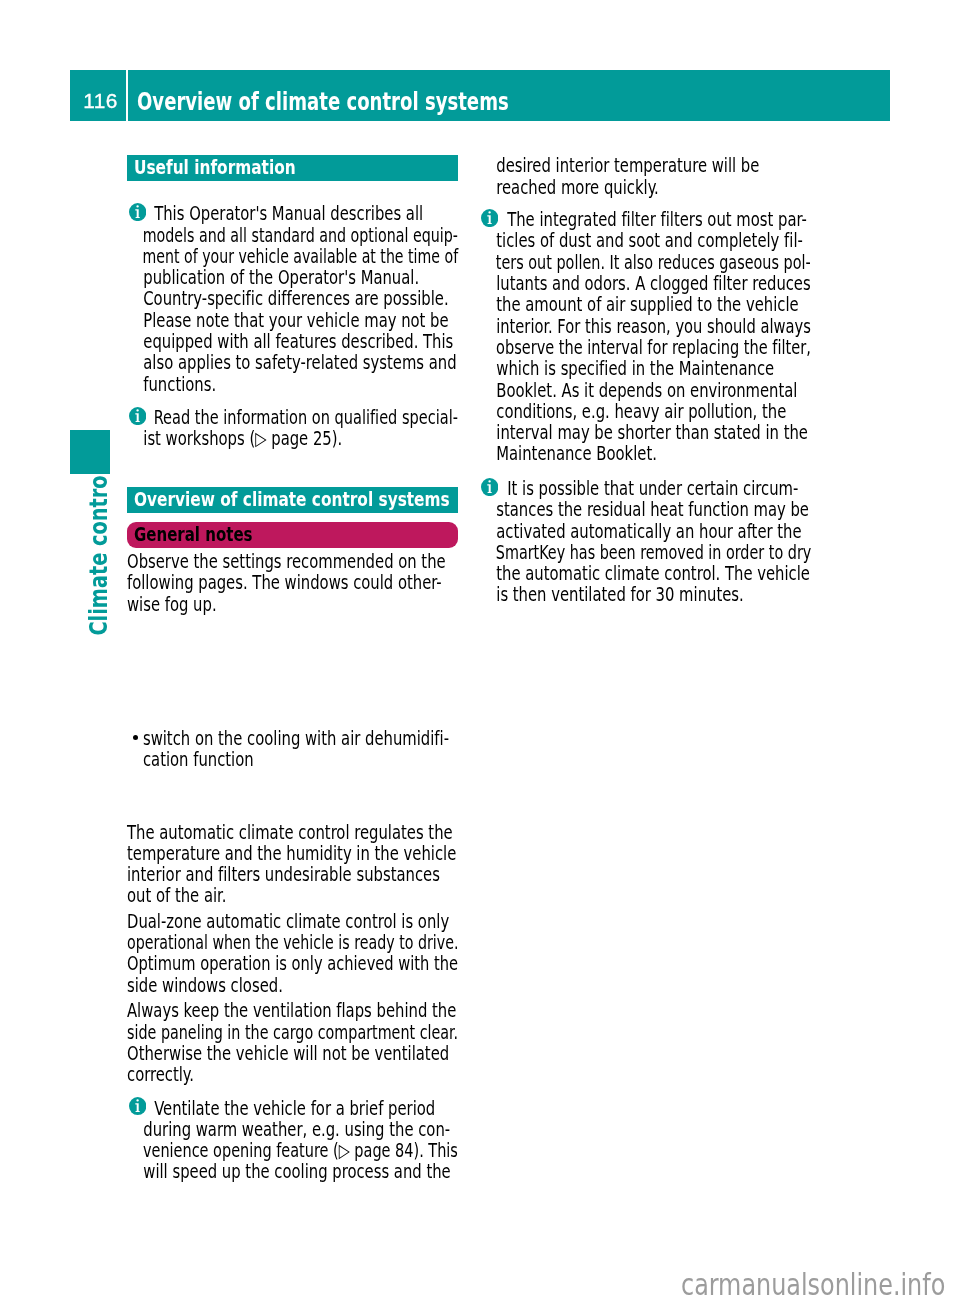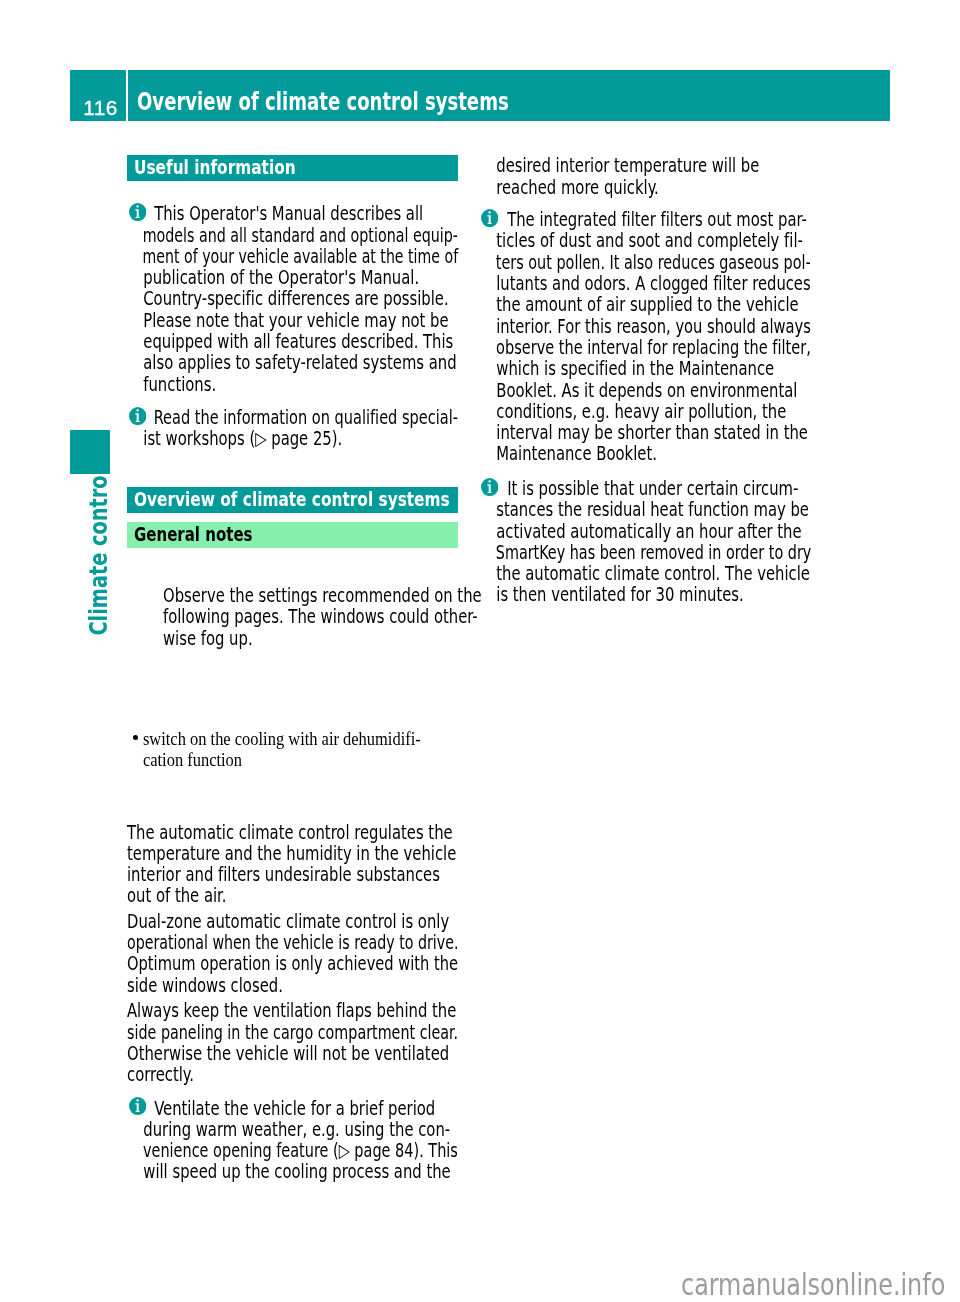--- a/index.html
+++ b/index.html
@@ -5,40 +5,40 @@
 <style>
   html,body{margin:0;padding:0;background:#ffffff;}
   body{width:960px;height:1302px;font-family:"DejaVu Sans",sans-serif;font-variant-ligatures:none;
        -webkit-font-smoothing:antialiased;text-rendering:optimizeLegibility;}
   .page{position:relative;width:960px;height:1302px;overflow:hidden;background:#fff;}
 
   
   .hdr{position:absolute;left:70px;top:70px;width:820px;height:51px;}
   .hdr-num{position:absolute;left:0;top:0;width:56px;height:51px;background:#029b99;
       font-family:"Liberation Sans",sans-serif;color:#fff;font-size:20.8px;font-weight:400;letter-spacing:0.5px;-webkit-text-stroke:0.35px #fff;
-      text-align:center;line-height:1;padding-top:28px;padding-left:5px;box-sizing:border-box;}
+      text-align:center;line-height:1;padding-top:21px;padding-left:5px;box-sizing:border-box;}
   .hdr-bar{position:absolute;left:58px;top:0;width:762px;height:51px;background:#029b99;}
   .hdr-title{position:absolute;left:67px;top:0;height:51px;line-height:1;padding-top:20.2px;
       box-sizing:border-box;color:#fff;font-size:24.6px;font-weight:700;font-stretch:condensed;
       white-space:nowrap;transform:scaleX(0.817);transform-origin:0 0;}
 
   
   .tab-square{position:absolute;left:70px;top:430px;width:40px;height:44px;background:#029b99;}
   .tab-text{position:absolute;left:86px;top:454px;color:#029b99;font-size:25.3px;
       font-weight:700;font-stretch:condensed;writing-mode:vertical-rl;
       transform:rotate(180deg) scaleY(0.848);transform-origin:50% 50%;
       white-space:nowrap;line-height:25.3px;}
 
   
   .blk{position:absolute;}
   .hbar{background:#029b99;}
   .hbar .lab{position:absolute;left:7px;top:0;line-height:1;padding-top:2.8px;
       color:#fff;font-weight:700;font-stretch:condensed;font-size:19.5px;white-space:nowrap;
       transform:scaleX(0.875);transform-origin:0 0;}
-  .gbar{background:#86efac;}
+  .gbar{background:#be185d;border-radius:9px;}
   .gbar .lab{position:absolute;left:7px;top:0;line-height:1;padding-top:2.5px;
       color:#000;font-weight:700;font-stretch:condensed;font-size:19.4px;white-space:nowrap;
       transform:scaleX(0.86);transform-origin:0 0;}
   .txt{font-size:19px;font-stretch:condensed;color:#000;font-variant-ligatures:none;}
   .ln{display:block;white-space:nowrap;transform:scaleX(0.866);transform-origin:0 50%;
       height:21.3px;line-height:21.3px;}
   .icn{position:absolute;left:1.6px;width:17.4px;height:18.1px;}
   .icn svg{display:block;width:17.4px;height:18.1px;}
   .bul{position:absolute;width:5px;height:5px;border-radius:50%;background:#000;}
   .wm{position:absolute;color:#9c9c9c;font-size:29.5px;font-stretch:condensed;white-space:nowrap;
@@ -91,26 +91,26 @@
         </span>
         <span class="ln" style="padding-left: 31.4px; transform: scaleX(0.8509);">Read the information on qualified special-</span>
         <span class="ln" style="padding-left: 18.8px; transform: scaleX(0.866);">ist workshops (▷ page 25).</span>
       </div>
       <div class="blk hbar" style="left: 0px; top: 487.1px; width: 331px; height: 26.4px;">
         <span class="lab">Overview of climate control systems</span>
       </div>
       <div class="blk gbar" style="left: 0px; top: 522px; width: 331px; height: 26px;">
         <span class="lab">General notes</span>
       </div>
-      <div class="blk txt" style="left: 0px; top: 585px; width: 331px; margin-left: 36px;">
+      <div class="blk txt" style="left: 0px; top: 551px; width: 331px;">
         <span class="ln" style="transform: scaleX(0.866);">Observe the settings recommended on the</span>
         <span class="ln" style="transform: scaleX(0.866);">following pages. The windows could other-</span>
         <span class="ln" style="transform: scaleX(0.866);">wise fog up.</span>
       </div>
-      <div class="blk txt" style="left: 0px; top: 727.8px; width: 347px; font-family: Liberation Serif, serif;">
+      <div class="blk txt" style="left: 0px; top: 727.8px; width: 347px;">
         <span class="bul" style="left: 5.6px; top: 7.4px;"></span>
         <span class="ln" style="padding-left: 18.4px; transform: scaleX(0.866);">switch on the cooling with air dehumidifi-</span>
         <span class="ln" style="padding-left: 18.4px; transform: scaleX(0.866);">cation function</span>
       </div>
       <div class="blk txt" style="left: 0px; top: 821.5px; width: 331px;">
         <span class="ln" style="transform: scaleX(0.866);">The automatic climate control regulates the</span>
         <span class="ln" style="transform: scaleX(0.866);">temperature and the humidity in the vehicle</span>
         <span class="ln" style="transform: scaleX(0.866);">interior and filters undesirable substances</span>
         <span class="ln" style="transform: scaleX(0.866);">out of the air.</span>
       </div>

